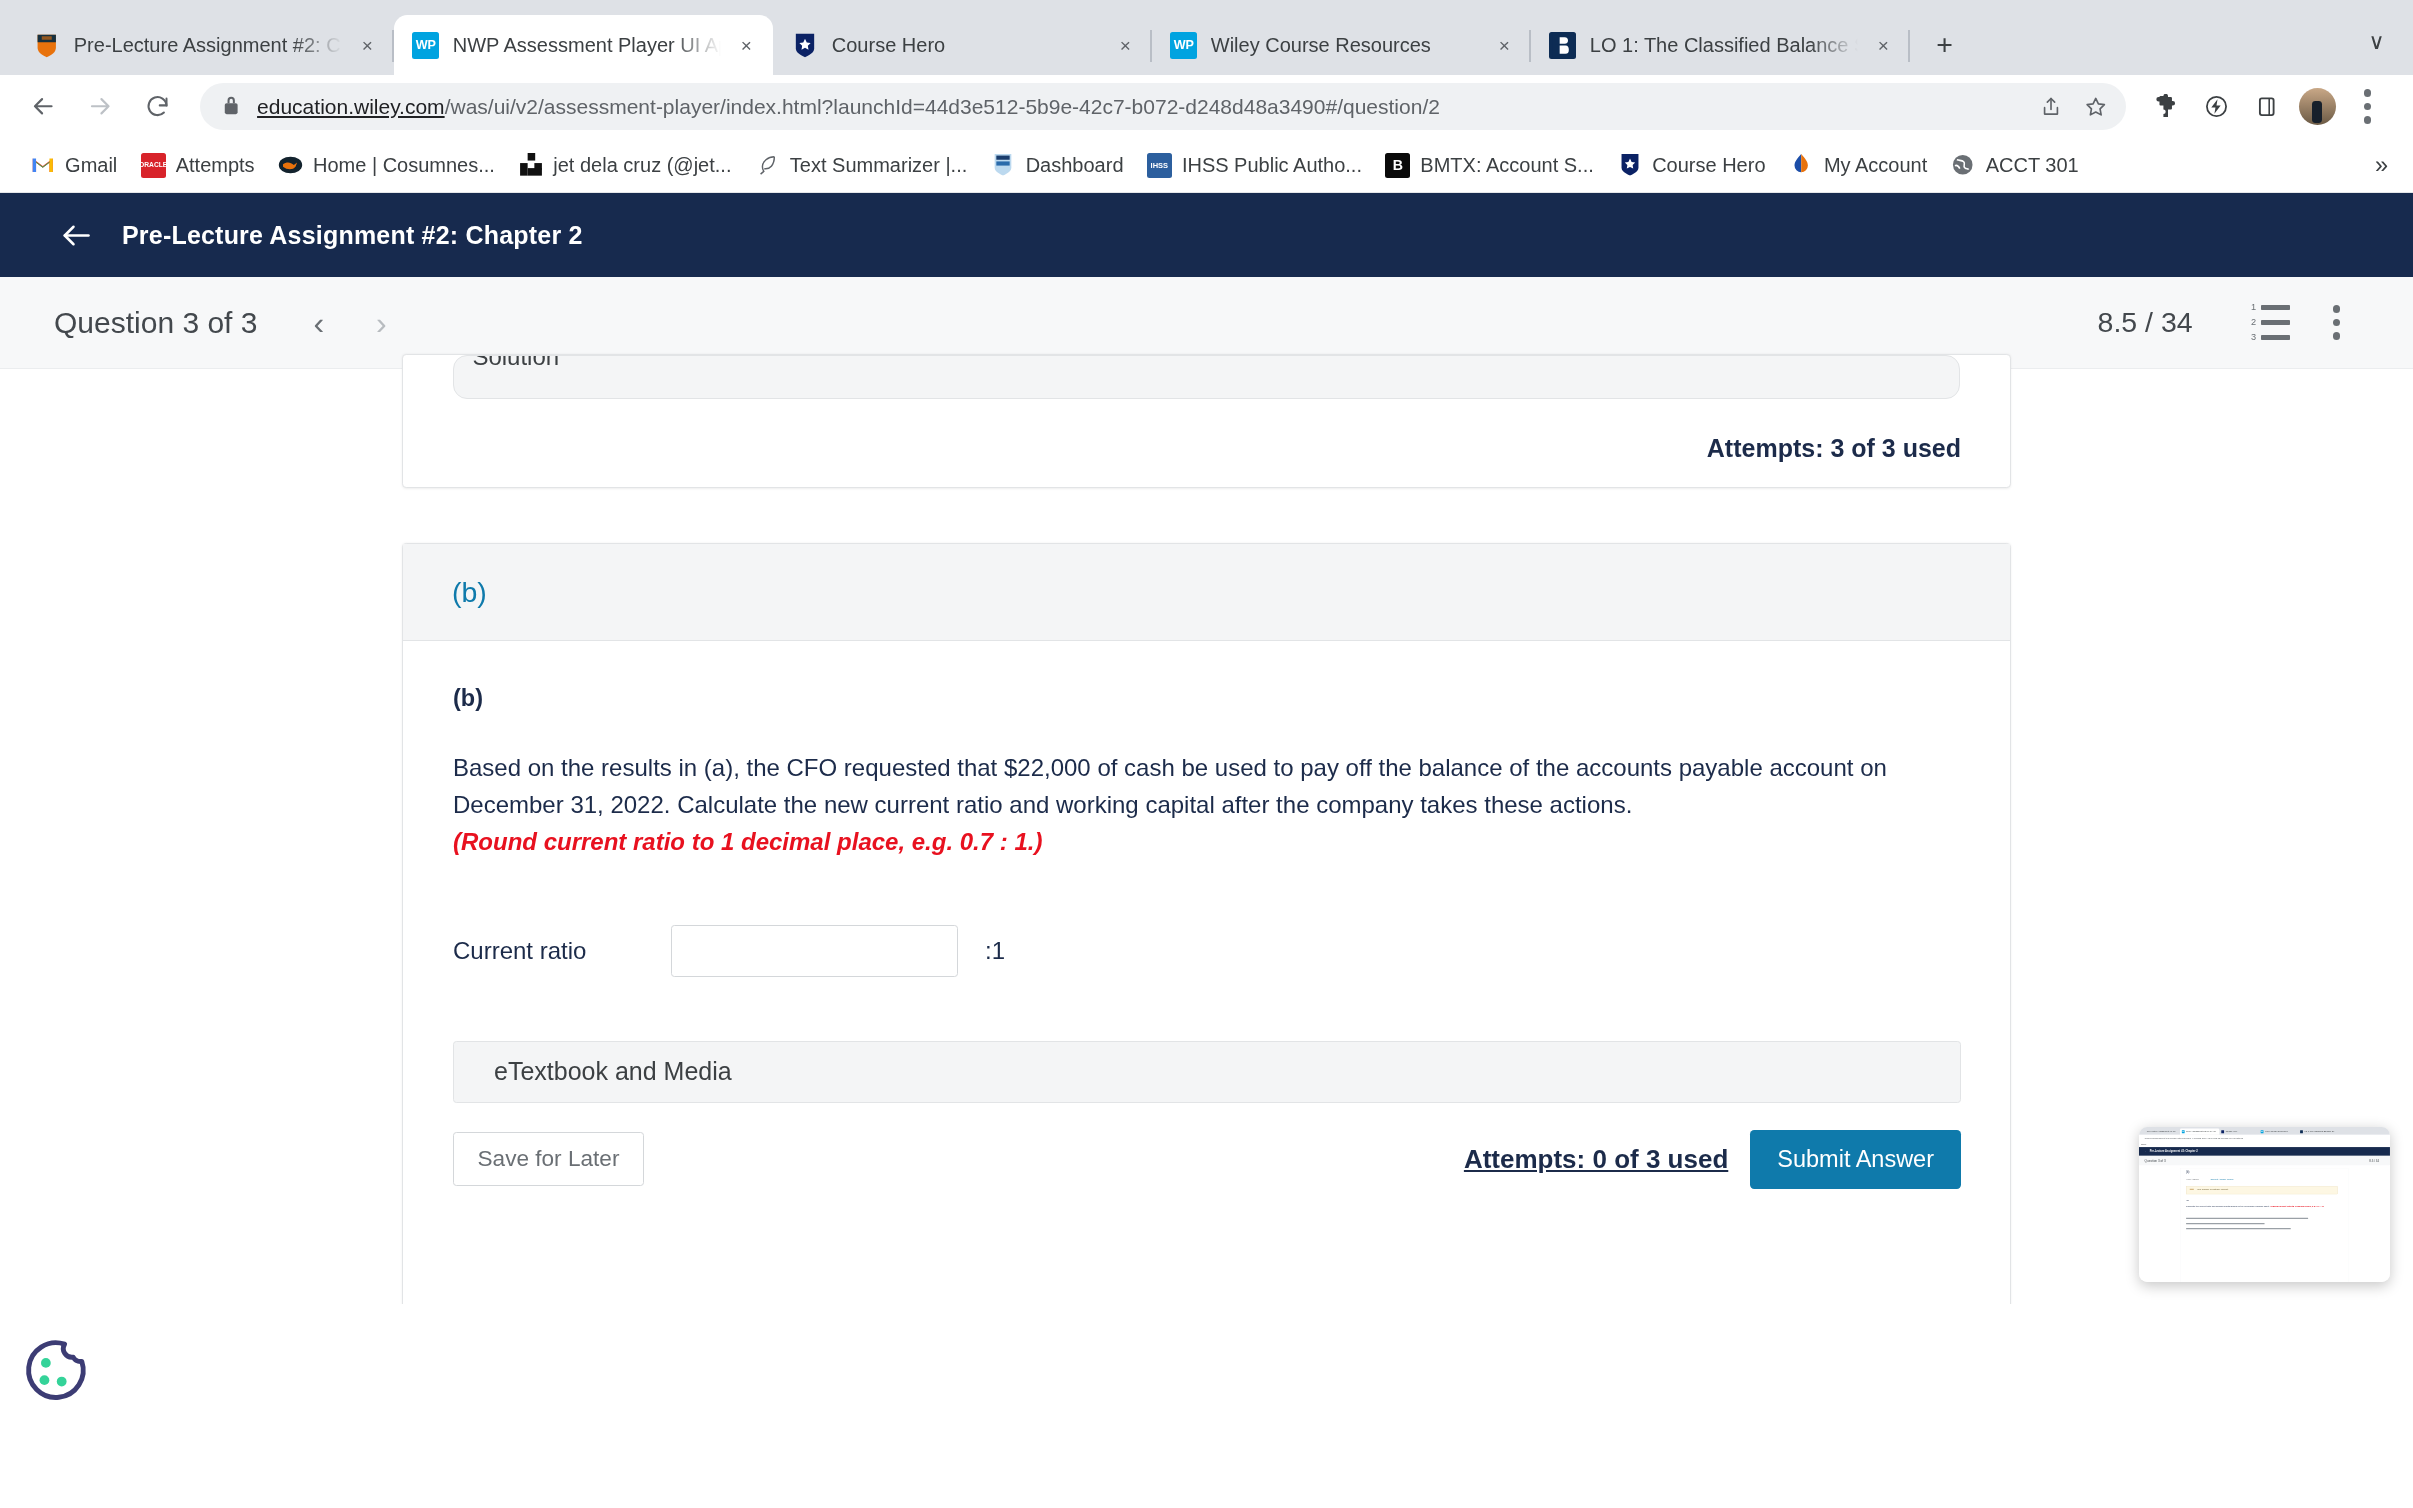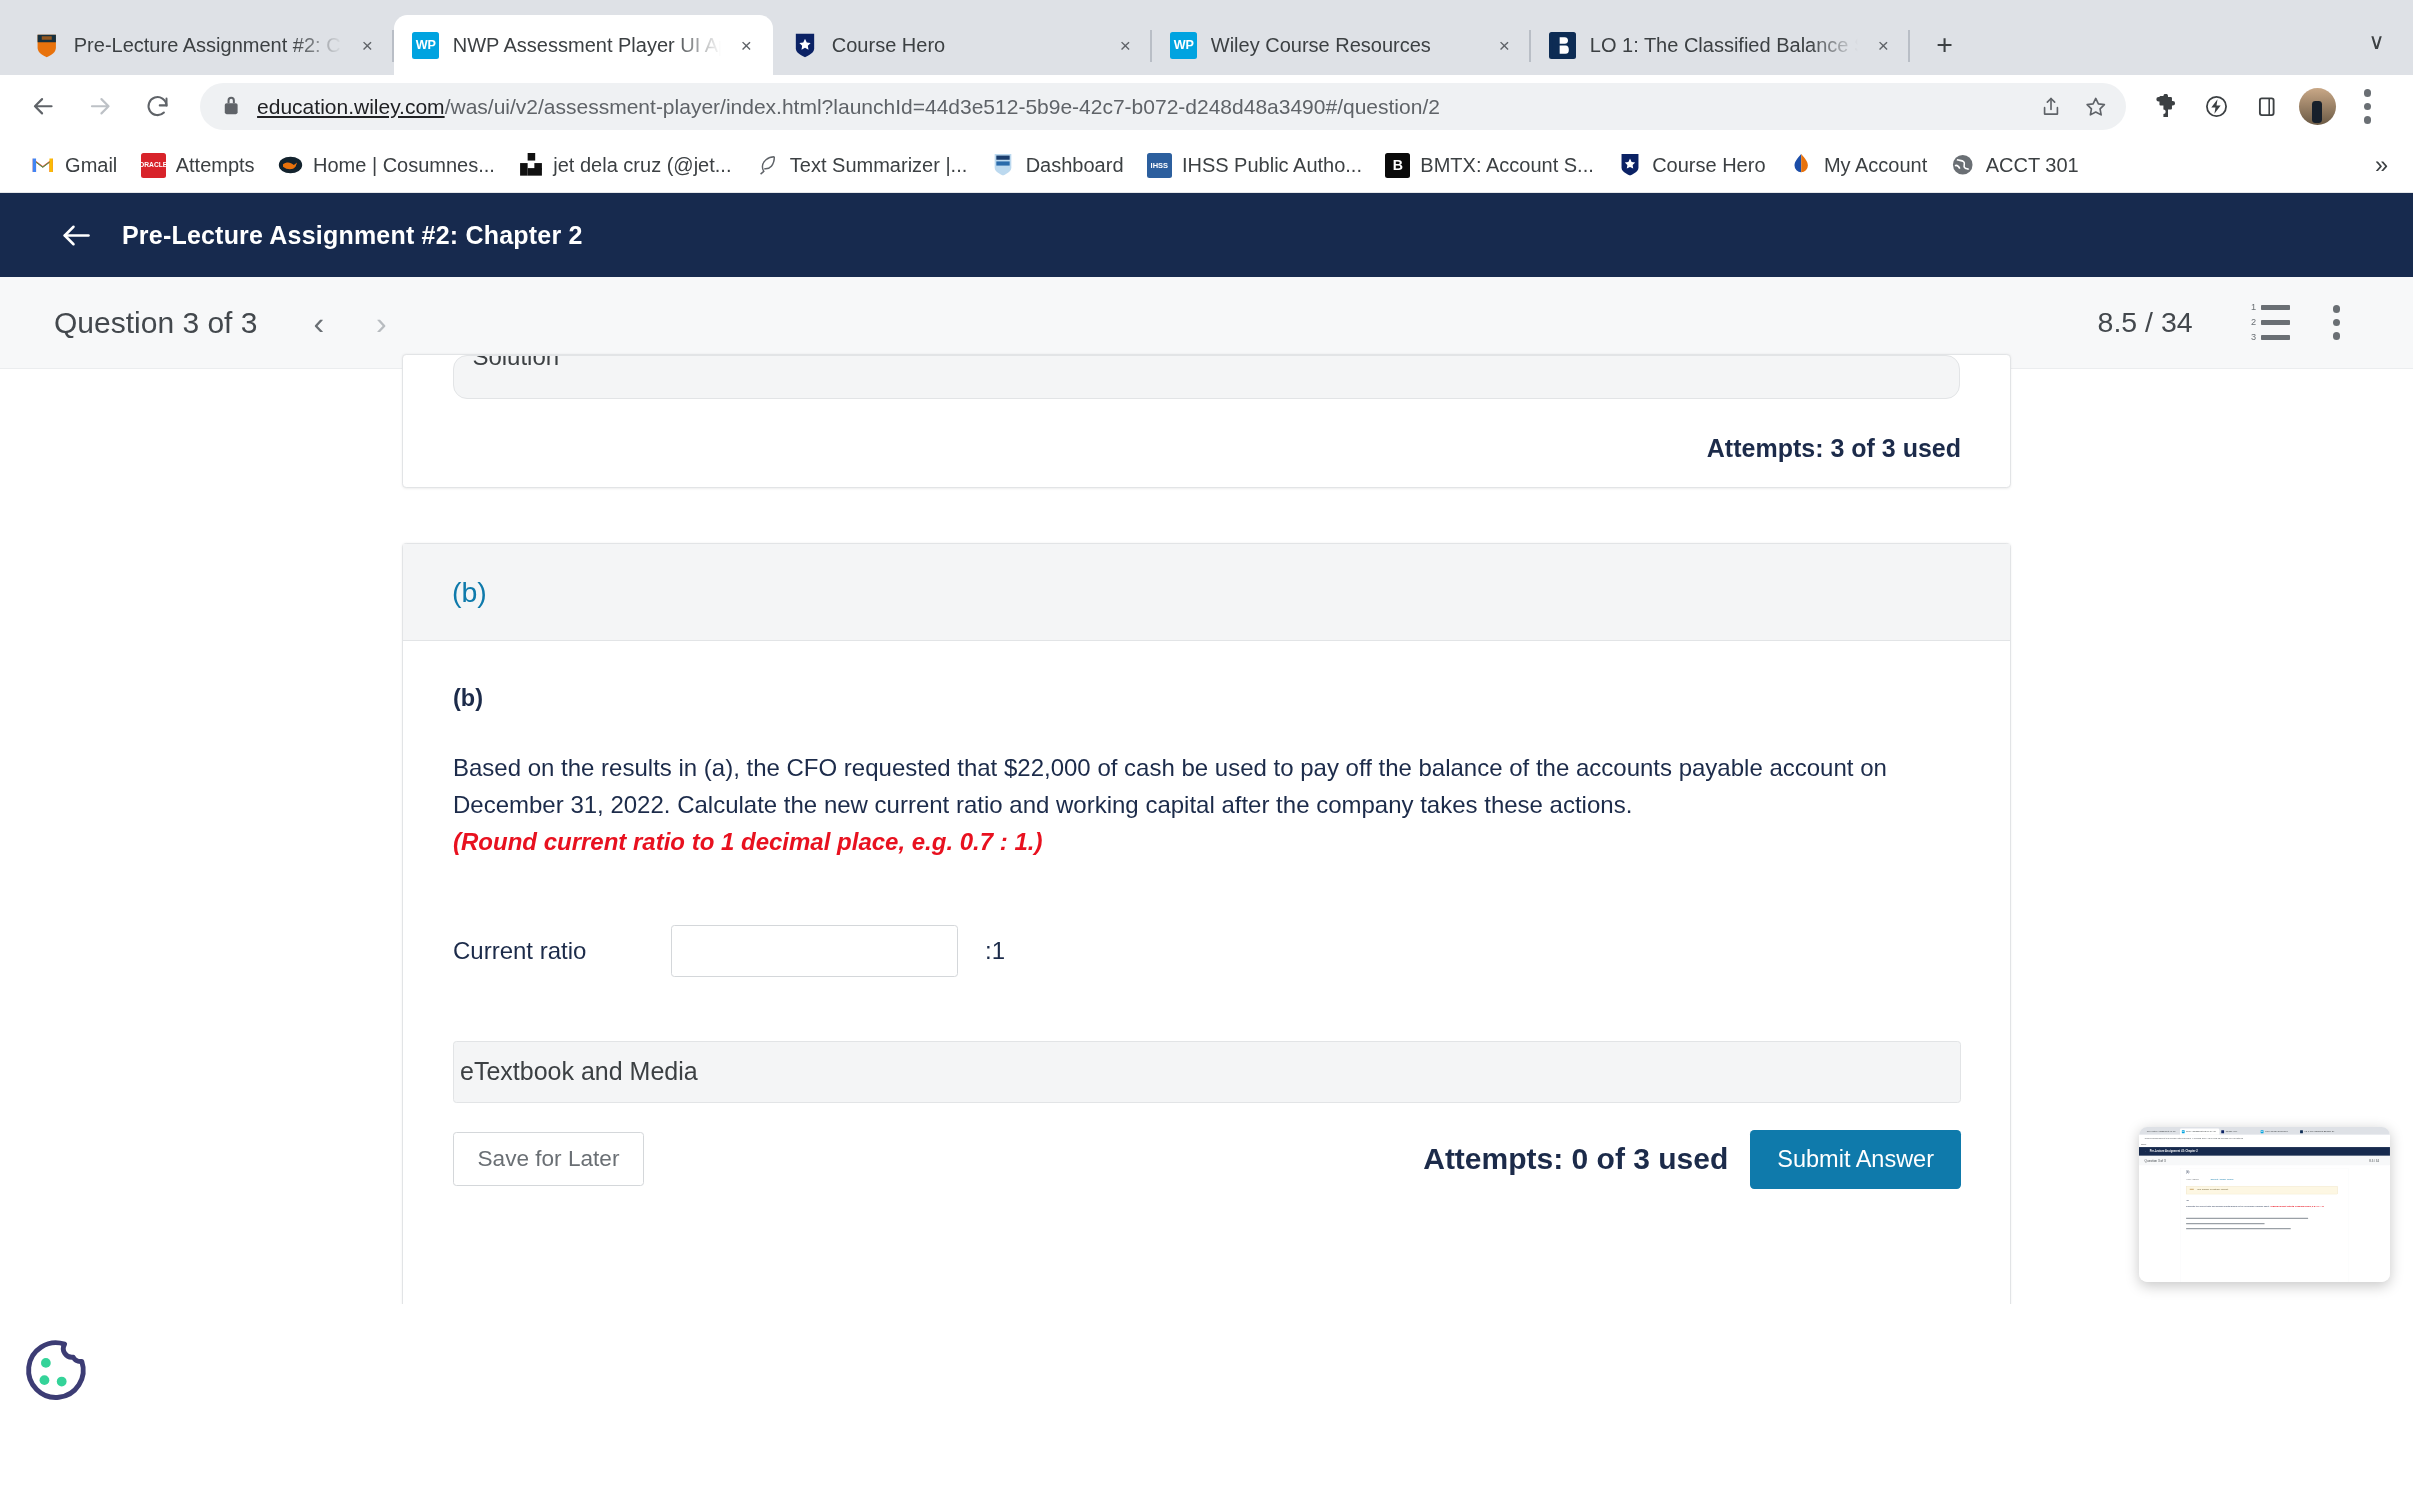--- a/index.html
+++ b/index.html
@@ -285,40 +285,40 @@
   }
   .ans-suffix { margin-left: 27px; font-size: 24px; color: #1c2b4a; }
 
   .etextbook {
     margin-top: 49px;
     height: 62px;
     background: #f4f5f6;
     border: 0.8px solid #e2e4e6;
     border-radius: 3.4px;
     display: flex; align-items: center;
-    padding-left: 6px;
+    padding-left: 40px;
   }
   .etextbook span { font-size: 25px; color: #3c4043; }
 
   .footer {
     margin-top: 27px;
     display: flex; align-items: center;
   }
   .btn-save {
     height: 54px;
     padding: 0 23.5px;
     background: #ffffff;
     border: 0.8px solid #d4d7da;
     border-radius: 3.4px;
     font-size: 22.6px;
     color: #6a6f74;
     font-family: "Liberation Sans", sans-serif;
   }
   .footer-spacer { flex: 1 1 auto; }
-  .attempts-bottom { font-size: 30px; font-weight: bold; color: #1c2b4a; margin-right: 22px; }
+  .attempts-bottom { font-size: 26px; font-weight: bold; color: #1c2b4a; margin-right: 22px; text-decoration: underline; }
   .btn-submit {
     height: 59px;
     padding: 0 27px;
     background: #0f7aab;
     border: none;
     border-radius: 4.2px;
     color: #ffffff;
     font-size: 23.5px;
     font-family: "Liberation Sans", sans-serif;
   }

